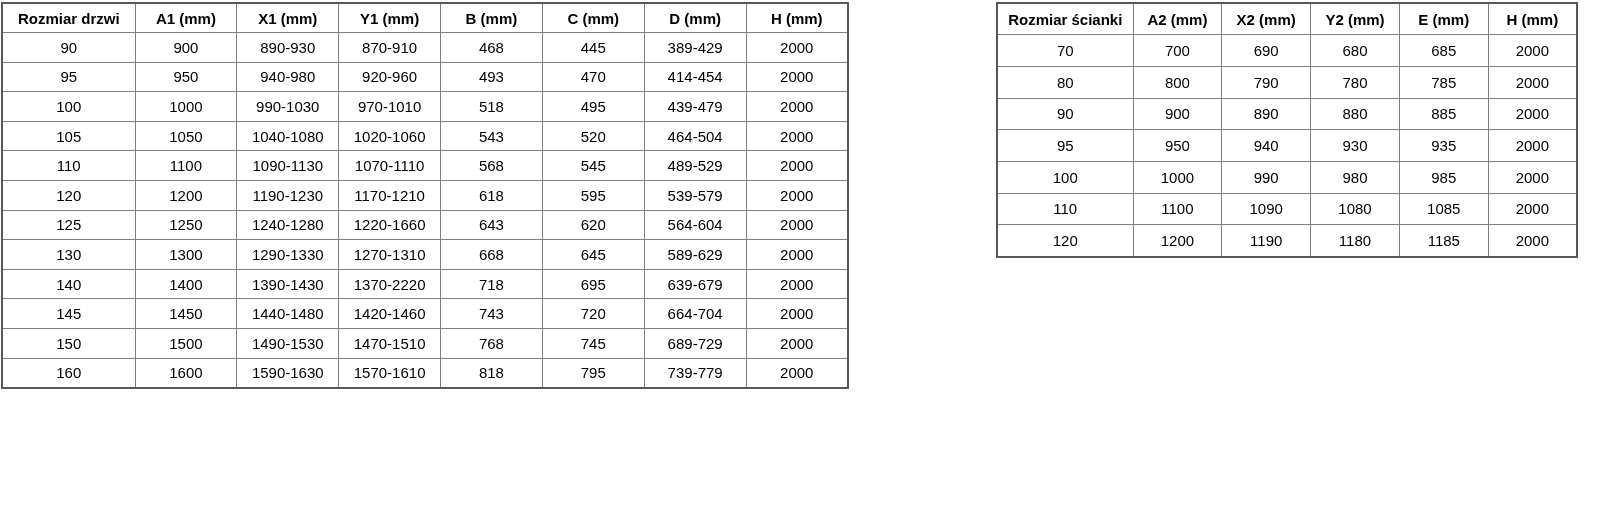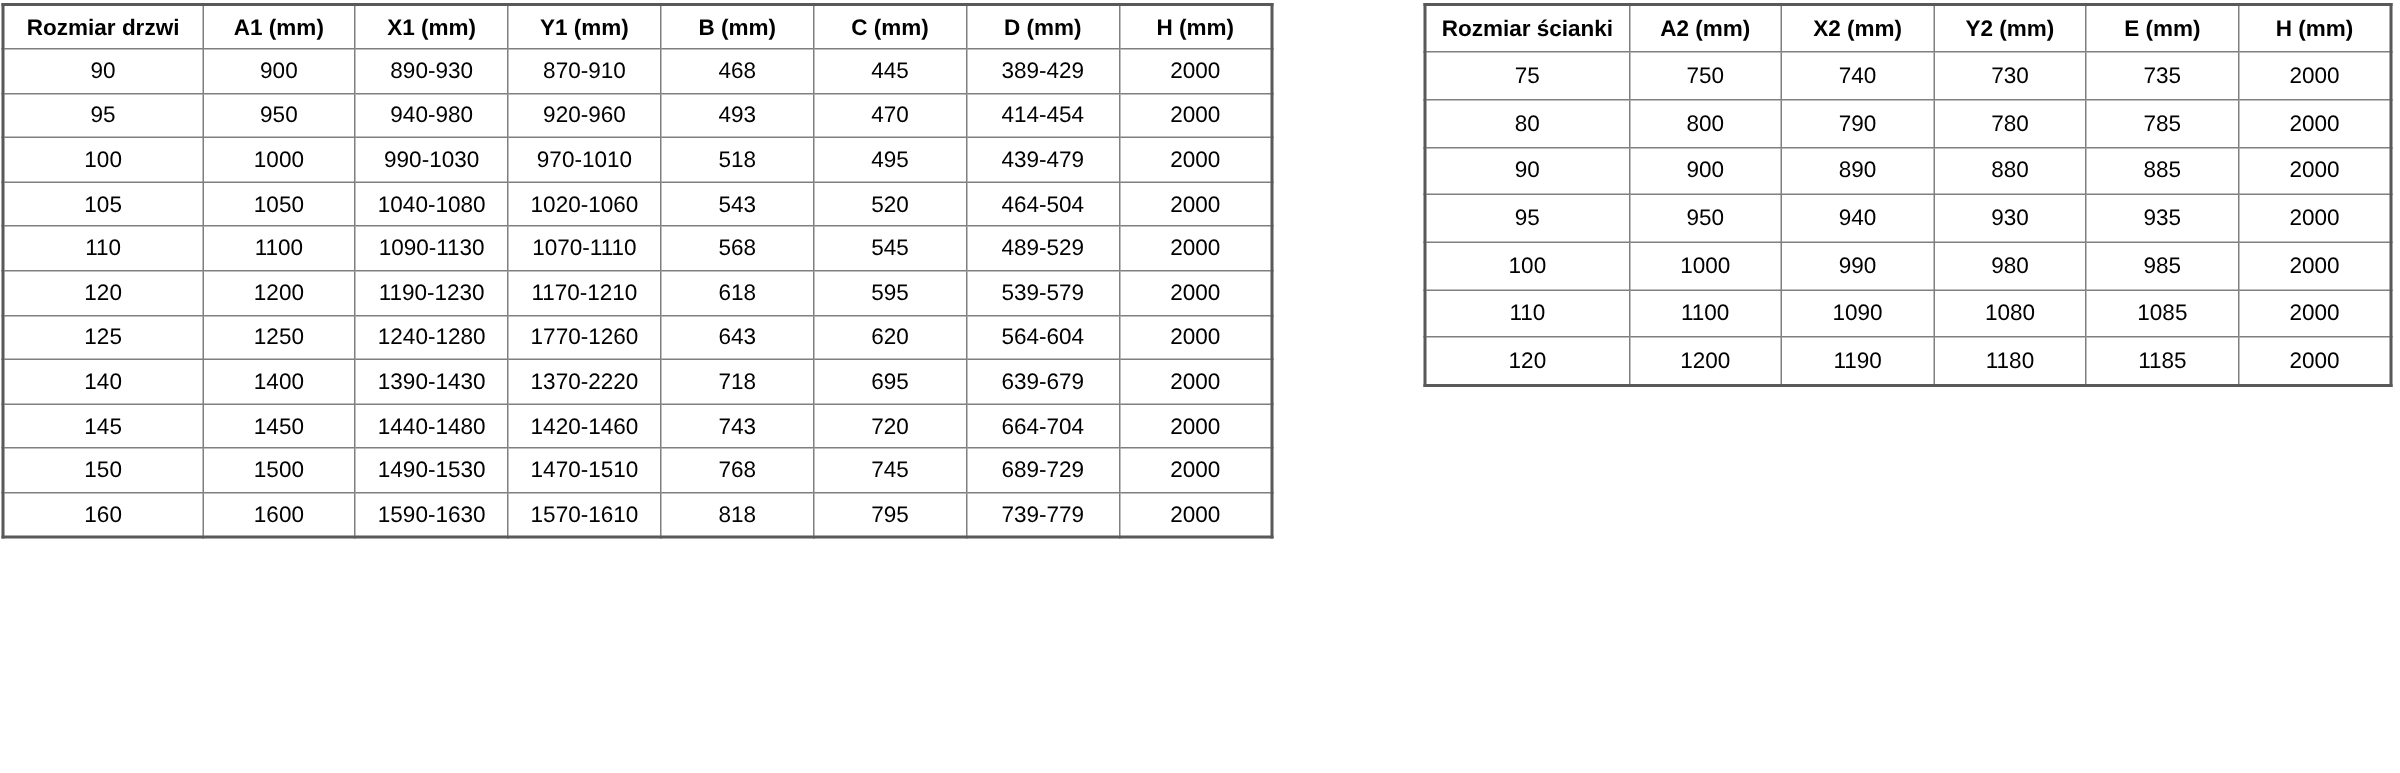--- a/index.html
+++ b/index.html
@@ -40,23 +40,23 @@
   #door-table {
     left: 1px;
     top: 2px;
     width: 848px;
     border-radius: 22px;
   }
   #door-table tr { height: 29.6px; }
   #door-table col.first { width: 133px; }
 
   #wall-table {
-    left: 949px;
+    left: 996px;
     top: 2px;
-    width: 646px;
+    width: 582px;
   }
   #wall-table tr { height: 31.7px; }
   #wall-table col.first { width: 136px; }
 </style>
 </head>
 <body>
 
 <div class="canvas">
 
   <table class="spec-table" id="door-table">
@@ -140,24 +140,34 @@
           <td>1170-1210</td>
           <td>618</td>
           <td>595</td>
           <td>539-579</td>
           <td>2000</td>
         </tr>
         <tr>
           <td>125</td>
           <td>1250</td>
           <td>1240-1280</td>
-          <td>1770-1260</td>
+          <td>1220-1660</td>
           <td>643</td>
           <td>620</td>
           <td>564-604</td>
+          <td>2000</td>
+        </tr>
+        <tr>
+          <td>130</td>
+          <td>1300</td>
+          <td>1290-1330</td>
+          <td>1270-1310</td>
+          <td>668</td>
+          <td>645</td>
+          <td>589-629</td>
           <td>2000</td>
         </tr>
         <tr>
           <td>140</td>
           <td>1400</td>
           <td>1390-1430</td>
           <td>1370-2220</td>
           <td>718</td>
           <td>695</td>
           <td>639-679</td>
@@ -210,25 +220,25 @@
           <th>Rozmiar ścianki</th>
           <th>A2 (mm)</th>
           <th>X2 (mm)</th>
           <th>Y2 (mm)</th>
           <th>E (mm)</th>
           <th>H (mm)</th>
         </tr>
     </thead>
     <tbody>
         <tr>
-          <td>75</td>
-          <td>750</td>
-          <td>740</td>
-          <td>730</td>
-          <td>735</td>
+          <td>70</td>
+          <td>700</td>
+          <td>690</td>
+          <td>680</td>
+          <td>685</td>
           <td>2000</td>
         </tr>
         <tr>
           <td>80</td>
           <td>800</td>
           <td>790</td>
           <td>780</td>
           <td>785</td>
           <td>2000</td>
         </tr>

